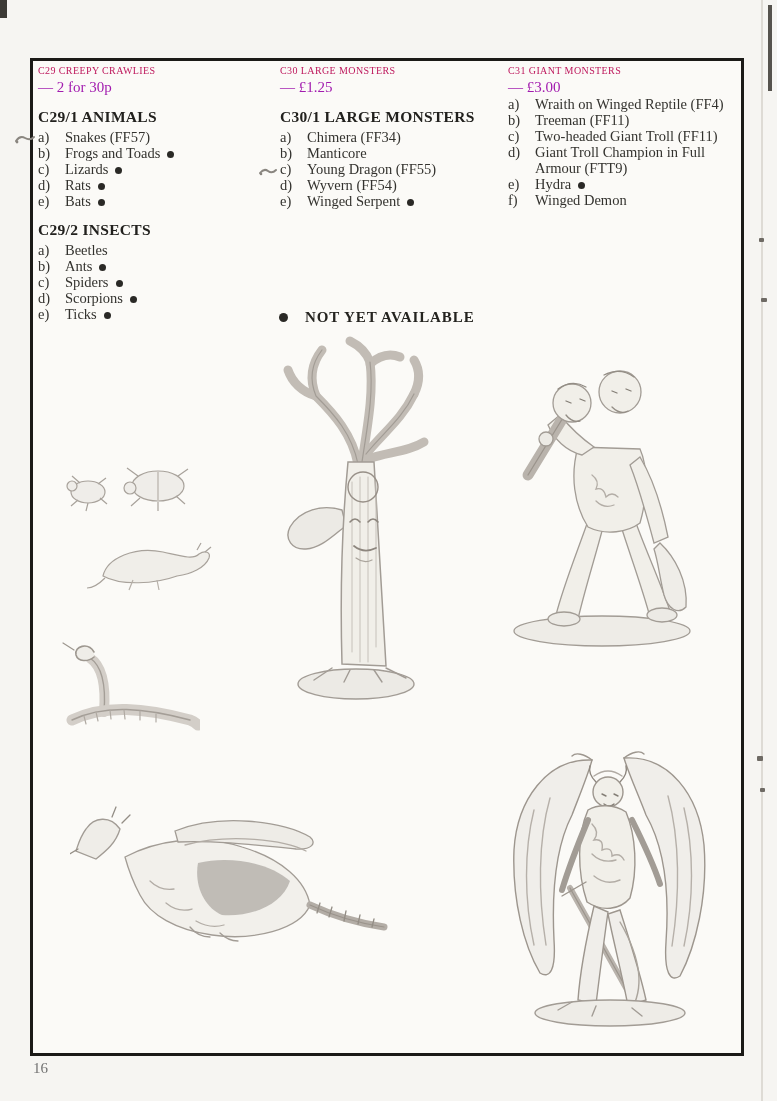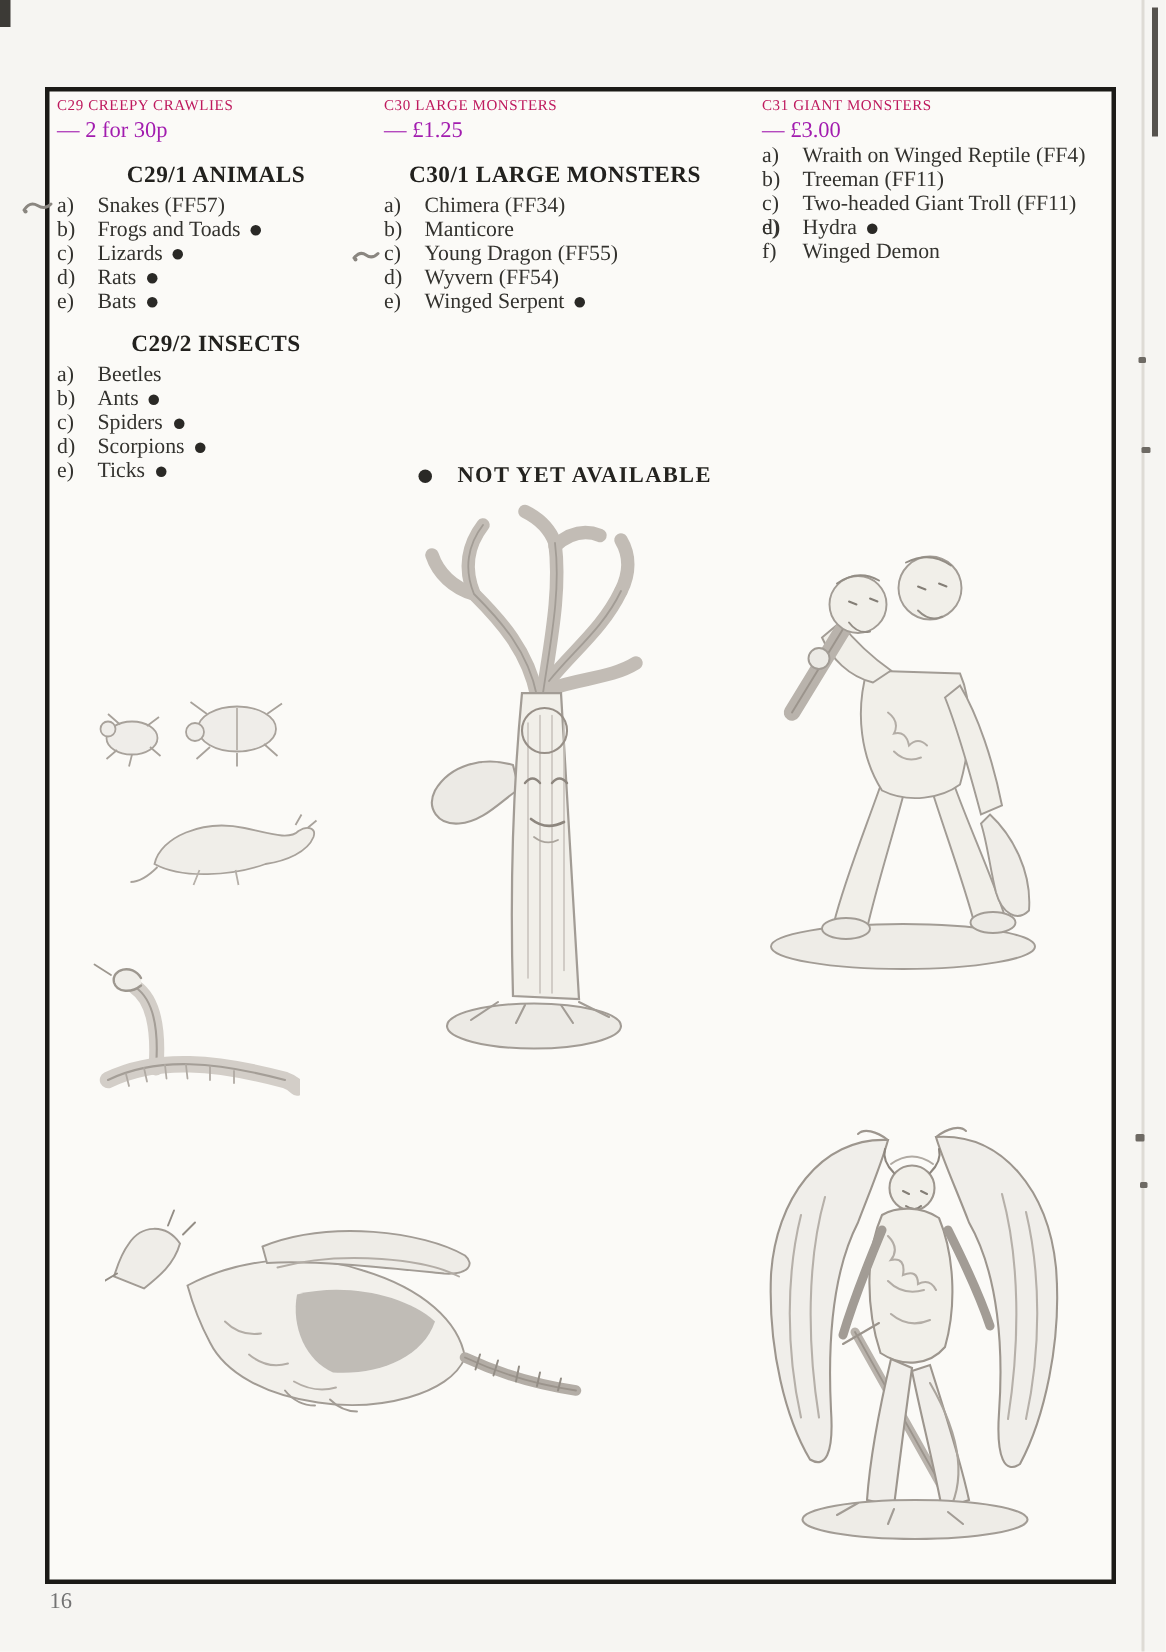--- a/index.html
+++ b/index.html
@@ -12,25 +12,25 @@
     overflow:hidden;
   }
   .page-border{
     position:absolute;left:30px;top:58px;width:714px;height:998px;
     box-sizing:border-box;border:3px solid #1b1a17;
     background:#fbfaf7;
   }
   
   .col{position:absolute;top:62px;}
   .col-1{left:38px;width:212px;}
-  .col-2{left:256px;width:228px;}
+  .col-2{left:280px;width:228px;}
   .col-3{left:508px;width:236px;}
   .col-title{font-size:10px;font-weight:normal;letter-spacing:.4px;line-height:17px;color:#be185d;}
   .col-price{font-size:15px;line-height:17px;color:#a21caf;}
-  .subheading{font-size:15.5px;font-weight:bold;letter-spacing:.3px;line-height:16px;margin-top:13px;margin-bottom:4px;color:#22211e;text-align:center;}
+  .subheading{font-size:15.5px;font-weight:bold;letter-spacing:.3px;line-height:16px;margin-top:13px;margin-bottom:4px;color:#22211e;}
   .item{position:relative;font-size:14.5px;line-height:16px;padding-left:27px;color:#33322e;}
   .item .letter{position:absolute;left:0;top:0;}
   .na-dot{display:inline-block;width:7px;height:7px;border-radius:50%;background:#2a2926;margin-left:7px;vertical-align:baseline;}
   .hand-mark{position:absolute;left:-24px;top:3px;}
   
   .legend{position:absolute;left:279px;top:309px;display:flex;align-items:center;}
   .legend-dot{width:9px;height:9px;border-radius:50%;background:#2a2926;margin-right:17px;}
   .legend-text{font-size:15px;font-weight:bold;letter-spacing:.9px;color:#24231f;}
   
   .fig{position:absolute;}
@@ -153,20 +153,21 @@
   <div class="item">
     <span class="letter">b)</span>
     <span>Treeman (FF11)</span>
   </div>
   <div class="item">
     <span class="letter">c)</span>
     <span>Two-headed Giant Troll (FF11)</span>
   </div>
   <div class="item">
     <span class="letter">d)</span>
+    <span>Giant Troll Champion in Full Armour (FTT9)</span>
   </div>
   <div class="item">
     <span class="letter">e)</span>
     <span>Hydra</span><span class="na-dot"></span>
   </div>
   <div class="item">
     <span class="letter">f)</span>
     <span>Winged Demon</span>
   </div>
 </div>

